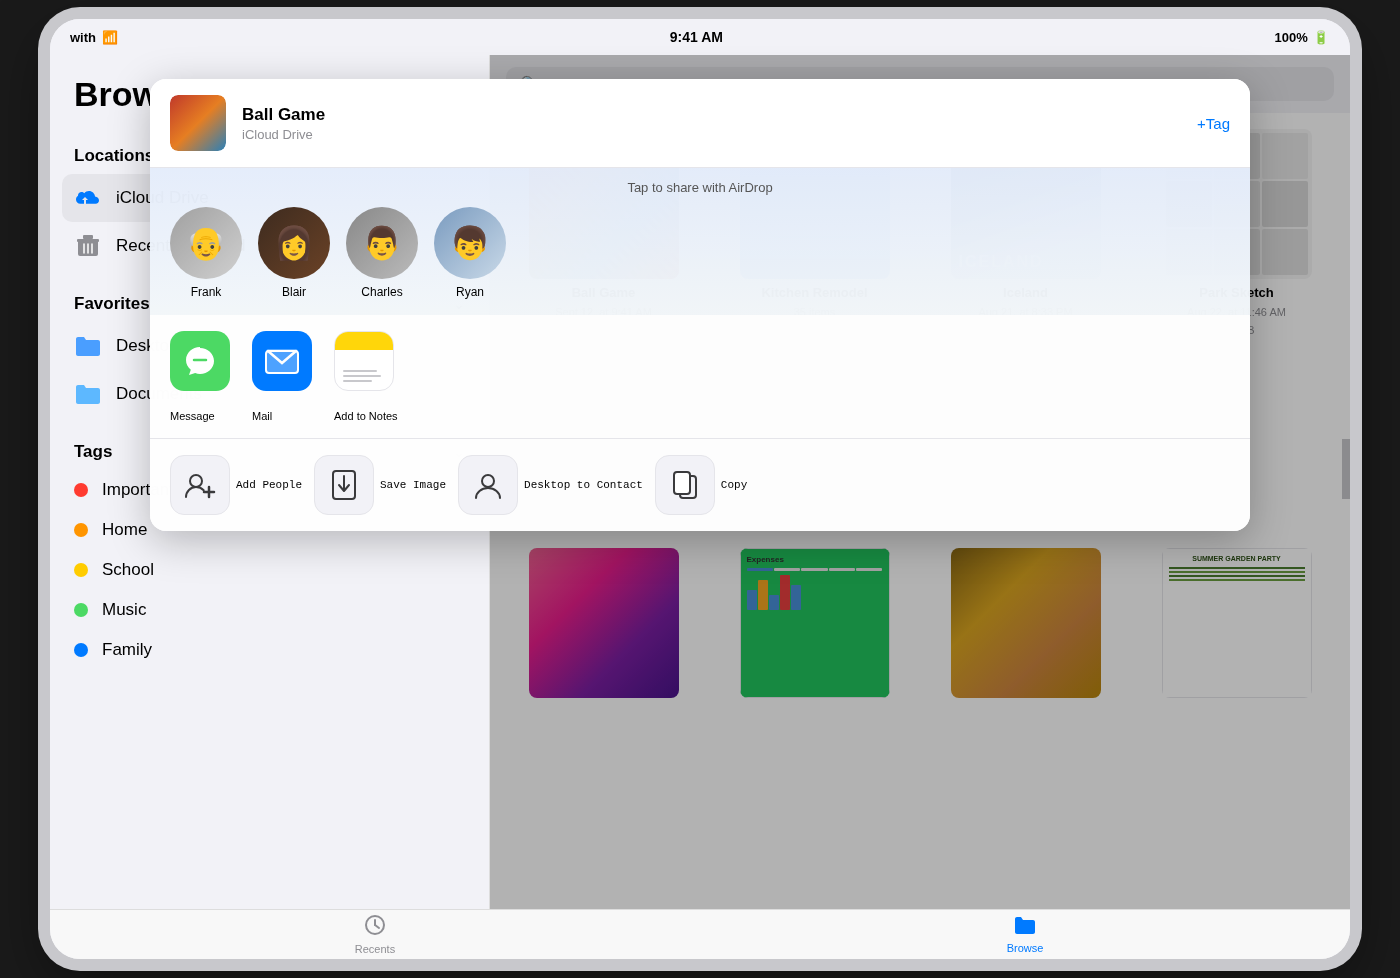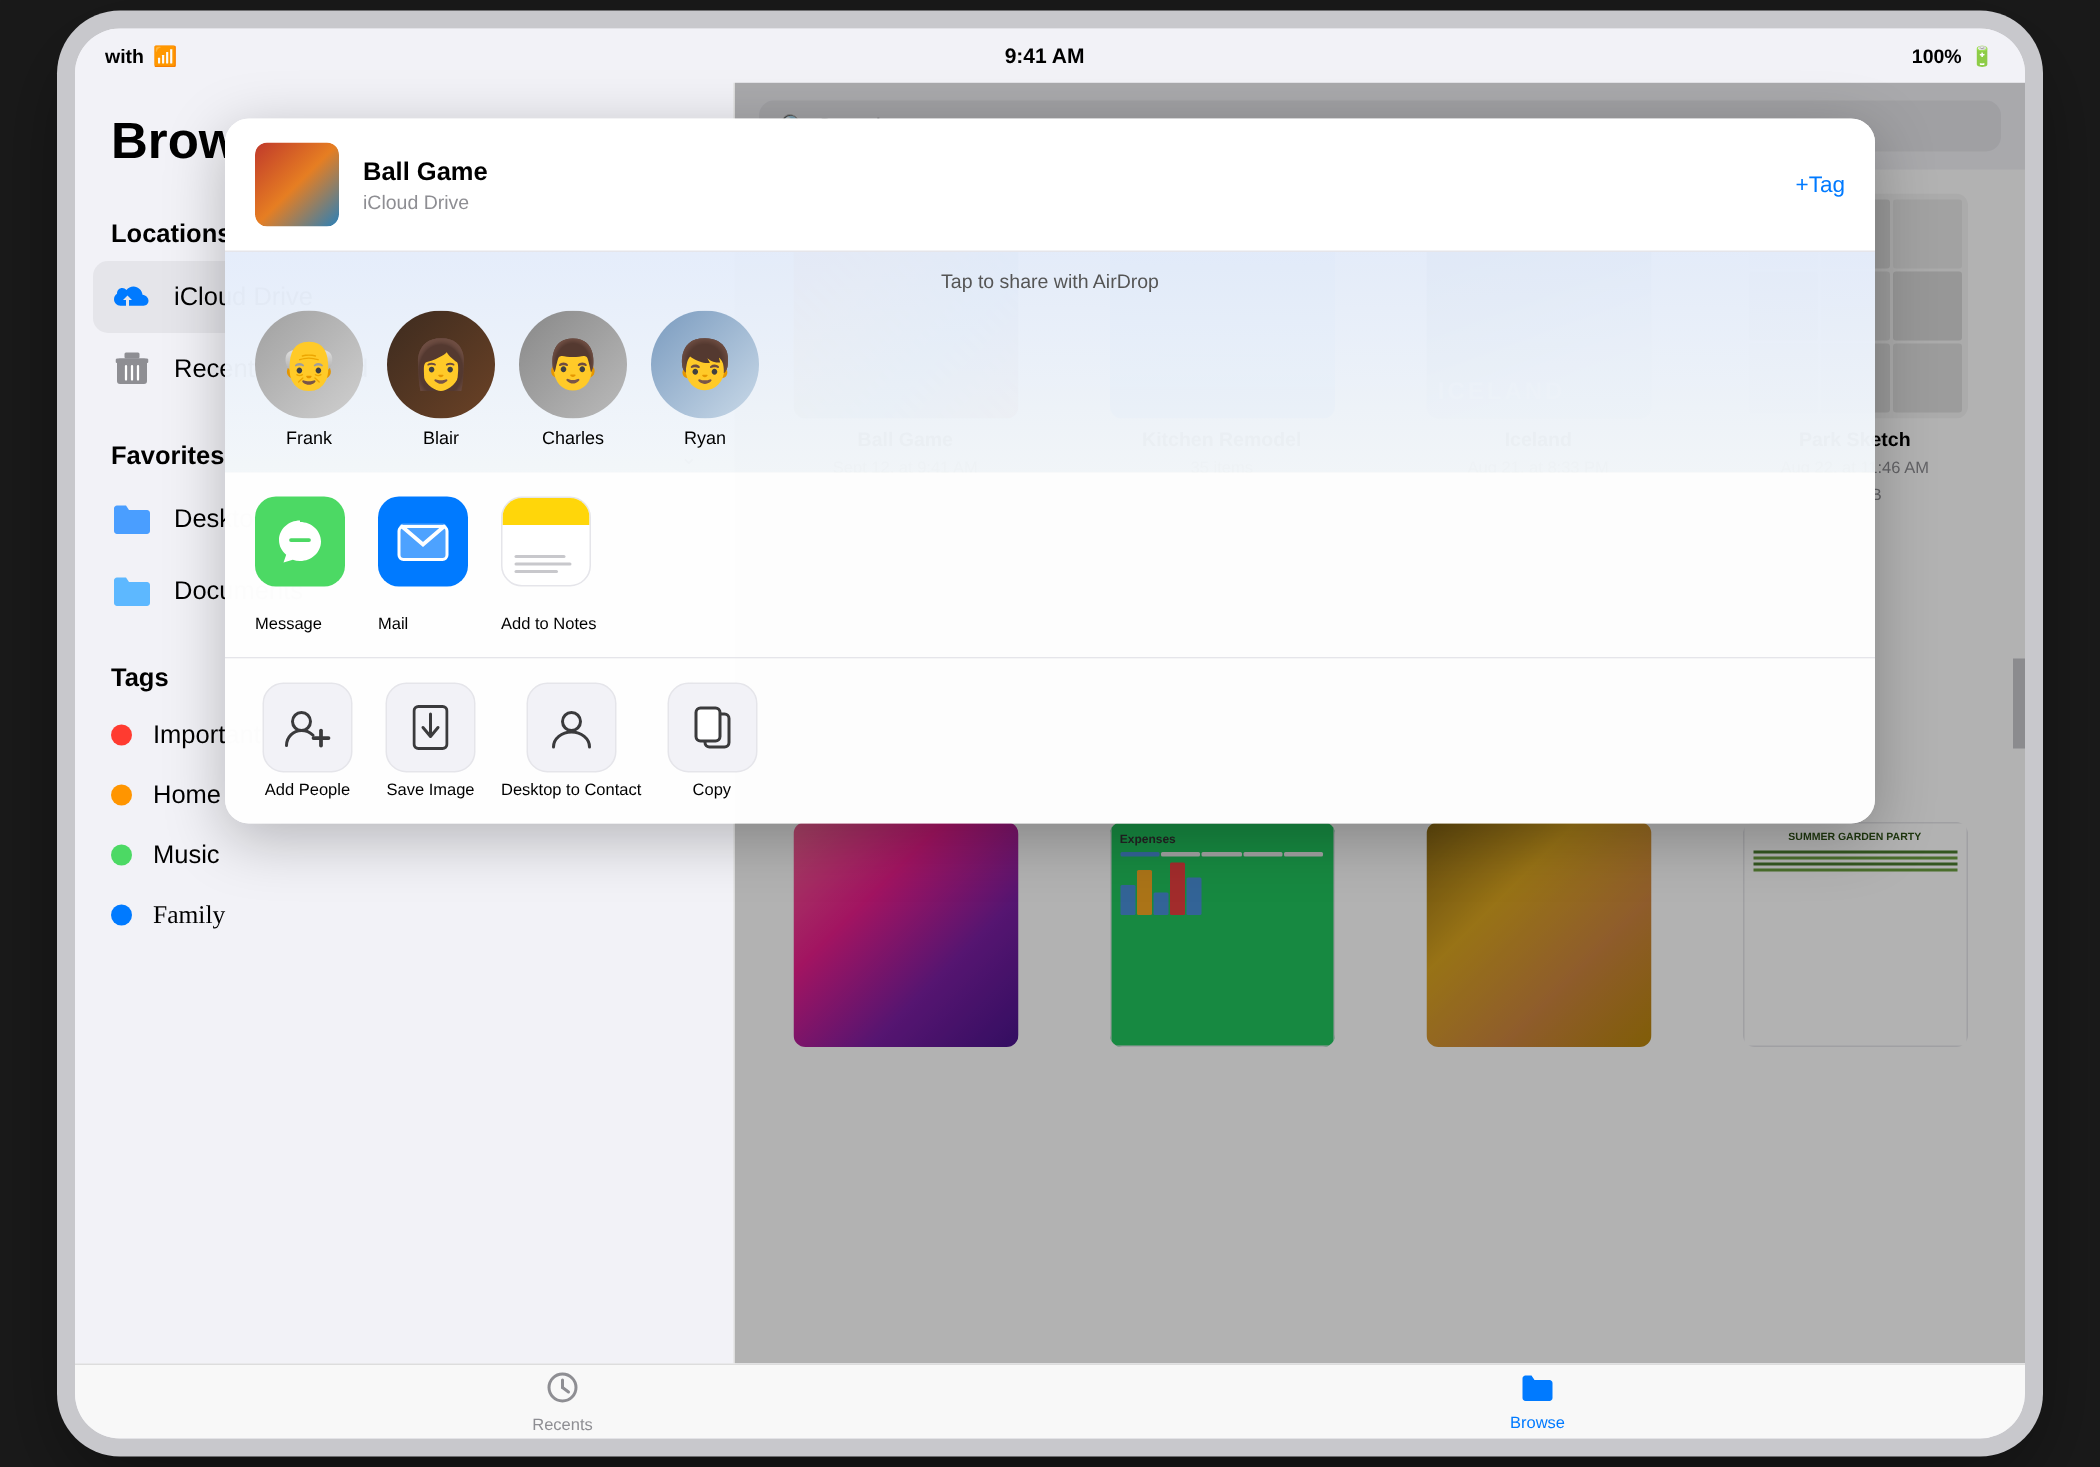--- a/index.html
+++ b/index.html
@@ -330,25 +330,26 @@
 
     
     .action-row {
       display: flex;
       gap: 12px;
       padding: 16px 20px;
       background: rgba(255,255,255,0.8);
     }
     .action-item {
       display: flex;
-      flex-direction: column;
+      flex-direction: row;
       align-items: center;
       gap: 6px;
       cursor: pointer;
       min-width: 70px;
+      font-family: Liberation Mono, monospace;
     }
     .action-icon {
       width: 60px;
       height: 60px;
       border-radius: 14px;
       background: #f2f2f7;
       border: 1px solid #e5e5ea;
       display: flex;
       align-items: center;
       justify-content: center;
@@ -444,27 +445,31 @@
     <div class="sidebar-item" style="margin: 0 12px; padding: 10px 12px;">
       <div class="tag-dot" style="background:#ff3b30; width:14px; height:14px; border-radius:50%;"></div>
       <span class="sidebar-item-label">Important</span>
     </div>
 
     <div class="sidebar-item" style="margin: 0 12px; padding: 10px 12px;">
       <div class="tag-dot" style="background:#ff9500; width:14px; height:14px; border-radius:50%;"></div>
       <span class="sidebar-item-label">Home</span>
     </div>
 
+    <div class="sidebar-item" style="margin: 0 12px; padding: 10px 12px;">
+      <div class="tag-dot" style="background:#ffcc00; width:14px; height:14px; border-radius:50%;"></div>
+      <span class="sidebar-item-label">School</span>
+    </div>
 
     <div class="sidebar-item" style="margin: 0 12px; padding: 10px 12px;">
       <div class="tag-dot" style="background:#4cd964; width:14px; height:14px; border-radius:50%;"></div>
       <span class="sidebar-item-label">Music</span>
     </div>
 
-    <div class="sidebar-item" style="margin: 0 12px; padding: 10px 12px; font-family: Liberation Serif, serif;">
+    <div class="sidebar-item" style="margin: 0 12px; padding: 10px 12px;">
       <div class="tag-dot" style="background:#007aff; width:14px; height:14px; border-radius:50%;"></div>
       <span class="sidebar-item-label">Family</span>
     </div>
   </div>
 
   <div class="main-content">
 
     <div class="search-bar-container">
       <div class="search-bar">
         <span>🔍</span>

